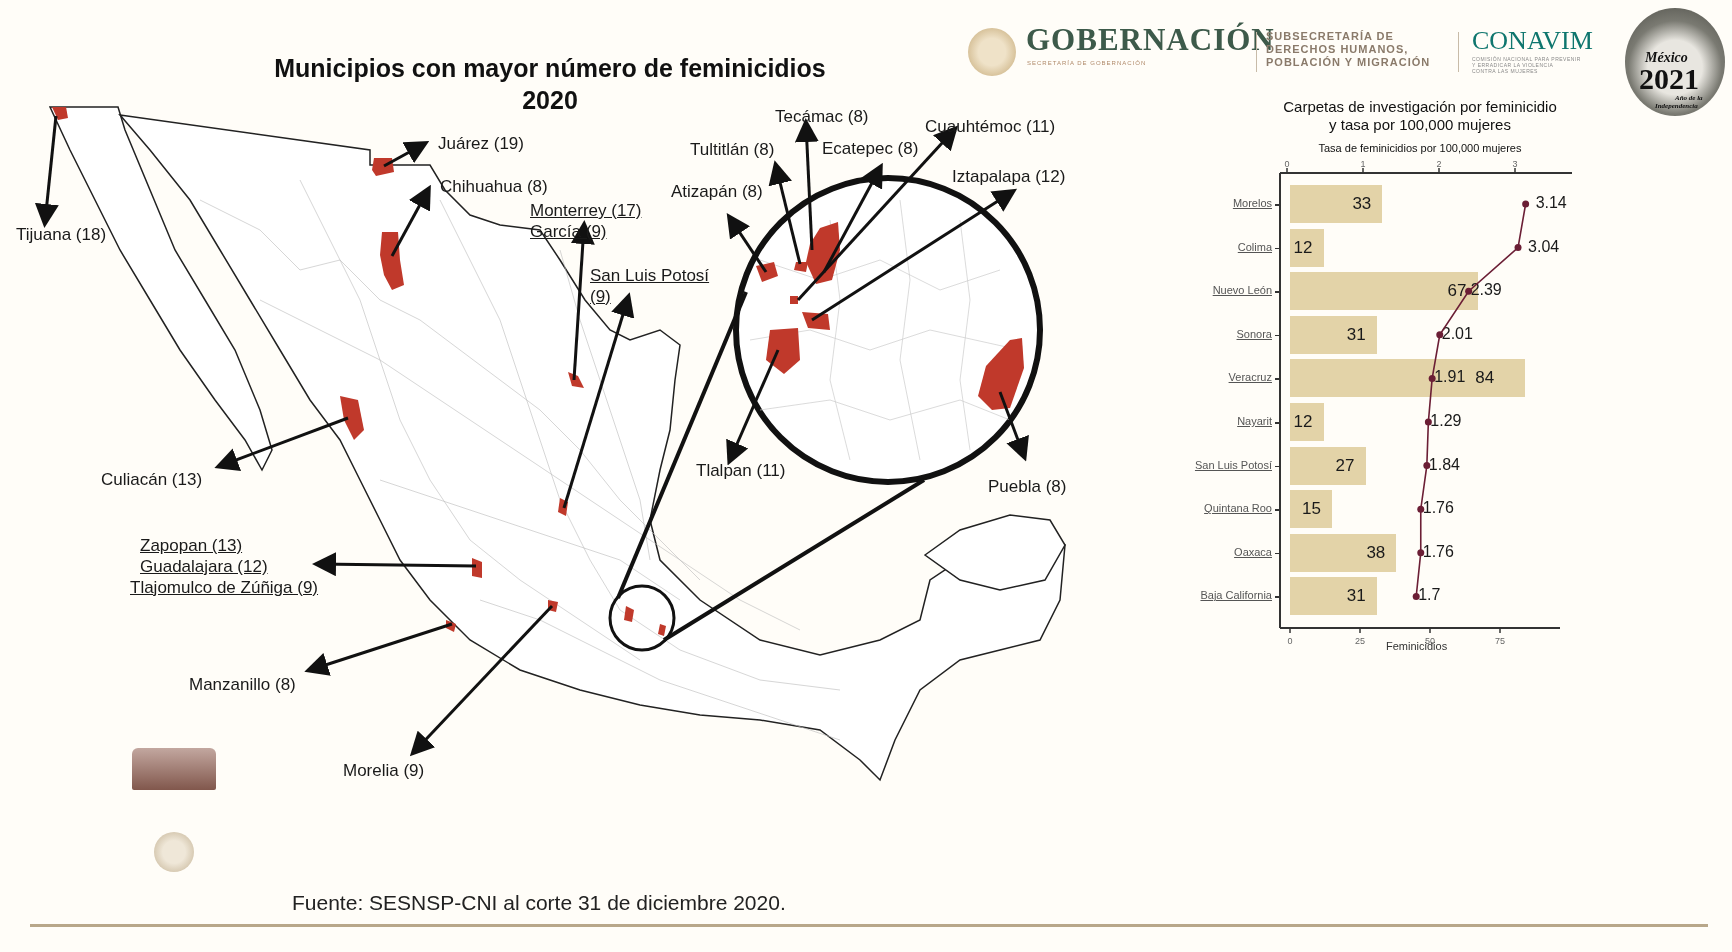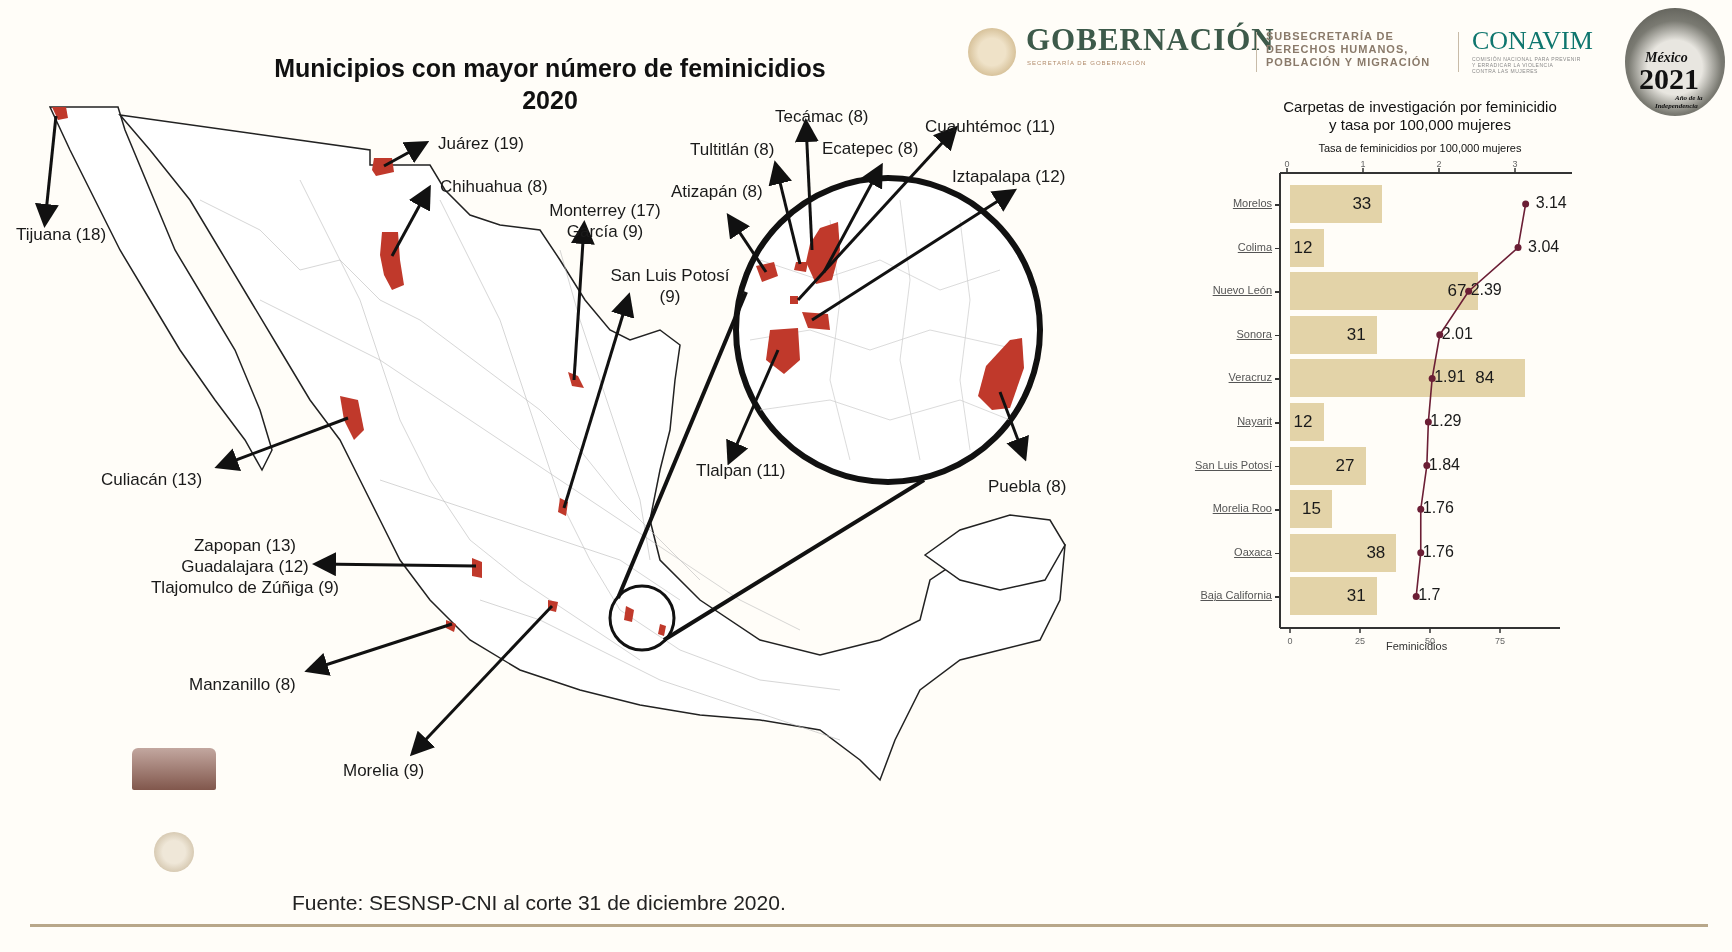--- a/index.html
+++ b/index.html
@@ -1,20 +1,20 @@
 <!DOCTYPE html>
 <html><head>
 <meta charset="utf-8">
 <style>
   html,body{margin:0;padding:0;}
   body{width:1732px;height:952px;background:#fffdf8;position:relative;overflow:hidden;font-family:"Liberation Sans",sans-serif;color:#111;}
   .abs{position:absolute;}
   .map-title{left:200px;top:52px;width:700px;text-align:center;font-weight:bold;font-size:25px;line-height:32px;}
   .lbl{position:absolute;font-size:17px;white-space:nowrap;color:#1a1a1a;}
-  .lbl.c{text-align:center;}
+  .lbl.c{text-decoration:underline;}
   svg{position:absolute;left:0;top:0;}
   .hdr-gob{left:968px;top:22px;font-family:"Liberation Serif",serif;font-size:31px;font-weight:bold;color:#3d5a4a;letter-spacing:1px;}
   .hdr-gob-sub{left:1027px;top:60px;font-size:6px;color:#b08a6a;letter-spacing:1px;}
   .hdr-sub{left:1266px;top:30px;font-size:11px;font-weight:bold;color:#8a7a6a;line-height:13px;letter-spacing:1px;}
   .hdr-conavim{left:1472px;top:26px;font-family:"Liberation Serif",serif;font-size:26px;color:#0f766e;}
   .hdr-conavim-sub{left:1472px;top:56px;font-size:5px;color:#888;line-height:6px;letter-spacing:.5px;}
   .divider{width:1px;background:#c8bba8;}
   .chart-title{left:1240px;top:98px;width:360px;text-align:center;font-size:15px;line-height:18px;}
   .axis-top-title{left:1240px;top:142px;width:360px;text-align:center;font-size:11px;}
   .tick{position:absolute;font-size:9px;color:#666;transform:translateX(-50%);}
@@ -222,21 +222,21 @@
     <div class="cat" style="left: 1152px; top: 415px;">Nayarit</div>
     <div class="abs" style="left: 1275px; top: 422px; width: 5px; height: 1.5px; background: rgb(51, 51, 51);"></div>
     <div class="bar" style="left: 1290px; top: 403px; width: 33.6px; height: 38px;"></div>
     <div class="barval" style="top: 412px; left: 1293.6px;">12</div>
     <div class="rateval" style="top: 412px; left: 1430.36px;">1.29</div>
     <div class="cat" style="left: 1152px; top: 458.6px;">San Luis Potosí</div>
     <div class="abs" style="left: 1275px; top: 465.6px; width: 5px; height: 1.5px; background: rgb(51, 51, 51);"></div>
     <div class="bar" style="left: 1290px; top: 446.6px; width: 75.6px; height: 38px;"></div>
     <div class="barval" style="top: 455.6px; left: 1335.6px;">27</div>
     <div class="rateval" style="top: 455.6px; left: 1428.84px;">1.84</div>
-    <div class="cat" style="left: 1152px; top: 502.2px;">Morelia Roo</div>
+    <div class="cat" style="left: 1152px; top: 502.2px;">Quintana Roo</div>
     <div class="abs" style="left: 1275px; top: 509.2px; width: 5px; height: 1.5px; background: rgb(51, 51, 51);"></div>
     <div class="bar" style="left: 1290px; top: 490.2px; width: 42px; height: 38px;"></div>
     <div class="barval" style="top: 499.2px; left: 1302px;">15</div>
     <div class="rateval" style="top: 499.2px; left: 1422.76px;">1.76</div>
     <div class="cat" style="left: 1152px; top: 545.8px;">Oaxaca</div>
     <div class="abs" style="left: 1275px; top: 552.8px; width: 5px; height: 1.5px; background: rgb(51, 51, 51);"></div>
     <div class="bar" style="left: 1290px; top: 533.8px; width: 106.4px; height: 38px;"></div>
     <div class="barval" style="top: 542.8px; left: 1366.4px;">38</div>
     <div class="rateval" style="top: 542.8px; left: 1422.76px;">1.76</div>
     <div class="cat" style="left: 1152px; top: 589.4px;">Baja California</div>

